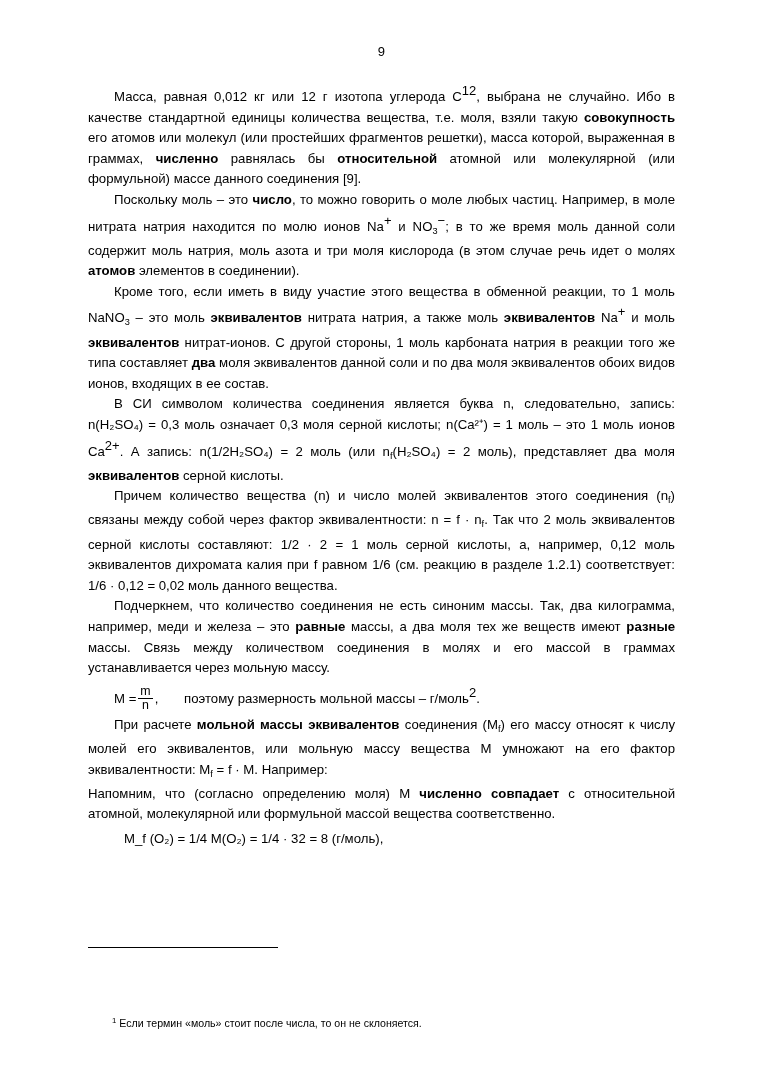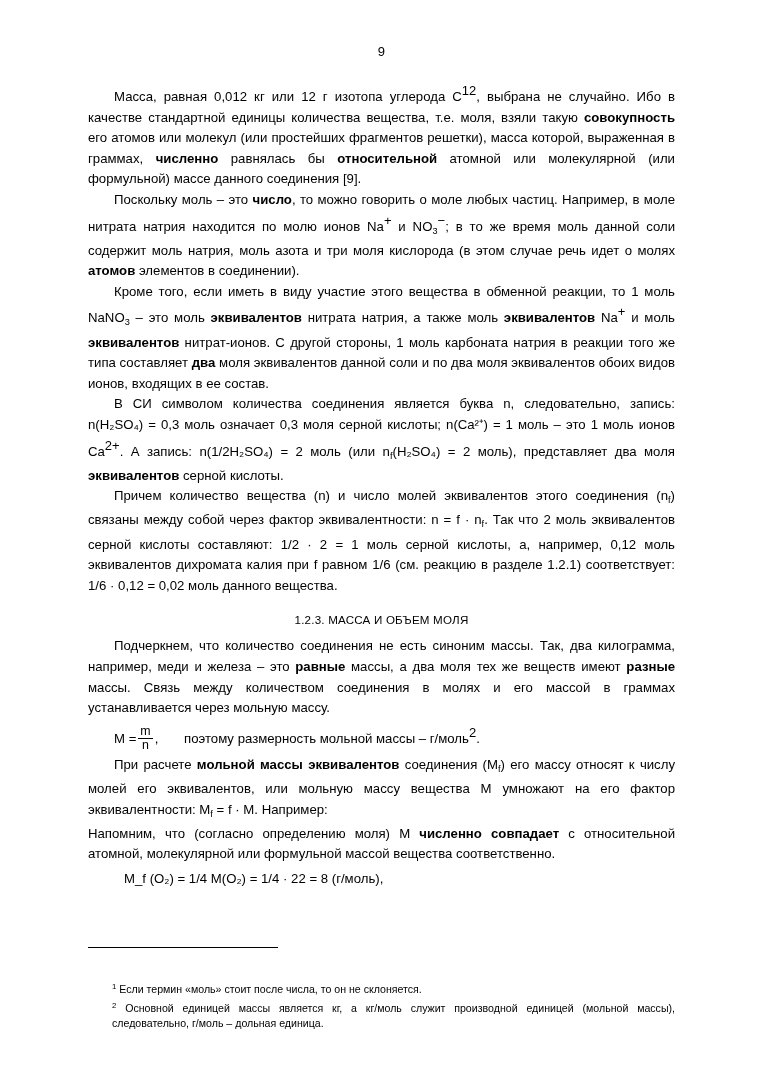--- a/index.html
+++ b/index.html
@@ -106,36 +106,34 @@
   <p class="body"><span>Масса, равная 0,012 кг или 12 г изотопа углерода C</span><sup>12</sup><span>, выбрана не случайно. Ибо в качестве стандартной единицы количества вещества, т.е. моля, взяли такую </span><b>совокупность</b><span> его атомов или молекул (или простейших фрагментов решетки), масса которой, выраженная в граммах, </span><b>численно</b><span> равнялась бы </span><b>относительной</b><span> атомной или молекулярной (или формульной) массе данного соединения [9].</span></p>
 
   <p class="body"><span>Поскольку моль – это </span><b>число</b><span>, то можно говорить о моле любых частиц. Например, в моле нитрата натрия находится по молю ионов Na</span><sup>+</sup><span> и NO</span><sub>3</sub><sup>−</sup><span>; в то же время моль данной соли содержит моль натрия, моль азота и три моля кислорода (в этом случае речь идет о молях </span><b>атомов</b><span> элементов в соединении).</span></p>
 
   <p class="body"><span>Кроме того, если иметь в виду участие этого вещества в обменной реакции, то 1 моль NaNO</span><sub>3</sub><span> – это моль </span><b>эквивалентов</b><span> нитрата натрия, а также моль </span><b>эквивалентов</b><span> Na</span><sup>+</sup><span> и моль </span><b>эквивалентов</b><span> нитрат-ионов. С другой стороны, 1 моль карбоната натрия в реакции того же типа составляет </span><b>два</b><span> моля эквивалентов данной соли и по два моля эквивалентов обоих видов ионов, входящих в ее состав.</span></p>
 
   <p class="body"><span>В СИ символом количества соединения является буква n, следовательно, запись: n</span><span>(H₂SO₄)</span><span> = 0,3 моль означает 0,3 моля серной кислоты; n</span><span>(Ca²⁺)</span><span> = 1 моль – это 1 моль ионов Ca</span><sup>2+</sup><span>. А запись: n</span><span>(1/2H₂SO₄)</span><span> = 2 моль (или n</span><sub>f</sub><span>(H₂SO₄)</span><span> = 2 моль), представляет два моля </span><b>эквивалентов</b><span> серной кислоты.</span></p>
 
   <p class="body"><span>Причем количество вещества (n) и число молей эквивалентов этого соединения (n</span><sub>f</sub><span>) связаны между собой через фактор эквивалентности: n = f · n</span><sub>f</sub><span>. Так что 2 моль эквивалентов серной кислоты составляют: 1/2 · 2 = 1 моль серной кислоты, а, например, 0,12 моль эквивалентов дихромата калия при f равном 1/6 (см. реакцию в разделе 1.2.1) соответствует: 1/6 · 0,12 = 0,02 моль данного вещества.</span></p>
 
-  <div class="section-title">1.2.3. МАССА И ОБЪЕМ МОЛЯ</div>
 
   <p class="body"><span>Подчеркнем, что количество соединения не есть синоним массы. Так, два килограмма, например, меди и железа – это </span><b>равные</b><span> массы, а два моля тех же веществ имеют </span><b>разные</b><span> массы. Связь между количеством соединения в молях и его массой в граммах устанавливается через мольную массу.</span></p>
 
 
   <div class="formula-line">
     <span>М =</span><span class="frac"><span class="num">m</span><span class="den">n</span></span><span>,</span>&nbsp;&nbsp;&nbsp;&nbsp;&nbsp;&nbsp;&nbsp;<span>поэтому размерность мольной массы – г/моль</span><sup>2</sup><span>.</span>
   </div>
 
   <p class="body"><span>При расчете </span><b>мольной массы эквивалентов</b><span> соединения (М</span><sub>f</sub><span>) его массу относят к числу молей его эквивалентов, или мольную массу вещества М умножают на его фактор эквивалентности: М</span><sub>f</sub><span> = f · М. Например:</span></p>
 
   <p class="body noindent"><span>Напомним, что (согласно определению моля) М </span><b>численно совпадает</b><span> с относительной атомной, молекулярной или формульной массой вещества соответственно.</span></p>
 
-  <div class="formula-line indent2">М_f (O₂) = 1/4 М(O₂) = 1/4 · 22 = 8 (г/моль),</div>
+  <div class="formula-line indent2">М_f (O₂) = 1/4 М(O₂) = 1/4 · 32 = 8 (г/моль),</div>
 
 
   <div class="footnote-rule"></div>
 
   <div class="footnotes">
     <p><span class="fn-marker">1</span><span> Если термин «моль» стоит после числа, то он не склоняется.</span></p>
-    <p><span class="fn-marker">2</span><span> Основной единицей массы является кг, а кг/моль служит производной единицей (мольной массы), следовательно, г/моль – дольная единица.</span></p>
   </div>
 
 </div>
 
 </body></html>

